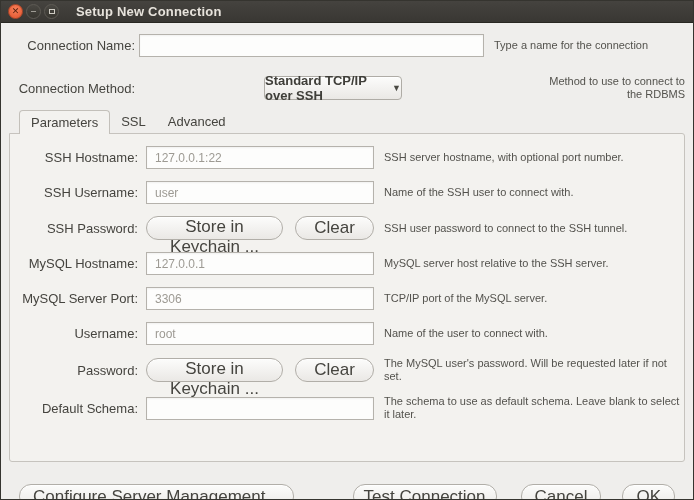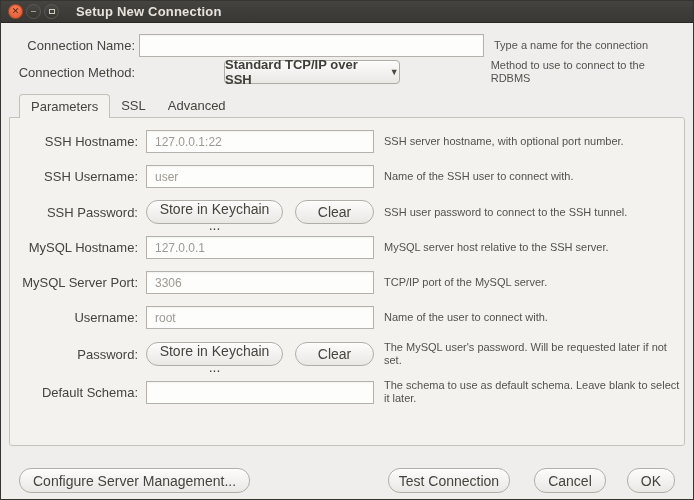--- a/index.html
+++ b/index.html
@@ -42,21 +42,21 @@
     width:6px; height:5px; border:1px solid #cfccc4; display:block;
   }
   .title {
     color:#e7e3dc; font-weight:bold; font-size:13px;
     margin-left:14px; letter-spacing:.2px;
   }
 
   
   .content { padding:11px 8px 0 8px; }
   .hrow { display:flex; align-items:center; }
-  .hrow + .hrow { margin-top:2px; }
+  .hrow + .hrow { margin-top:18px;gap:40px; }
   .flabel {
     flex:0 0 126px; text-align:right;
     font-size:13px; color:#45443f;
   }
   .hint { font-size:11px; color:#53524d; line-height:13px; }
 
   .input {
     height:23px; background:#fdfdfc;
     border:1px solid #b5b2ac; border-radius:0;
     padding:0 8px; font-size:12px; color:#9d9a93;
@@ -70,21 +70,21 @@
   .dropdown {
     margin-left:89px; width:178px; height:24px;
     background:linear-gradient(#fcfcfb, #eae8e5);
     border:1px solid #afaca6; border-radius:4px;
     display:flex; align-items:center; justify-content:center;
     font-size:13px; color:#3f3e39; cursor:default;
     box-shadow:inset 0 1px 0 rgba(255,255,255,.7);
     font-weight:bold;
   }
   .dropdown .chev { font-size:9px; margin-left:7px; color:#4a4943; }
-  .method-hint { margin-left:91px; }
+  .method-hint { margin-left:91px;text-align:right; }
 
   
   .tabs { display:flex; margin-top:9px; position:relative; z-index:2; padding-left:10px; }
   .tab {
     font-size:13px; color:#45443f; padding:4px 11px 3px 11px;
     cursor:default;
   }
   .tab.active {
     background:#f3f2ef;
     border:1px solid #c3c0ba; border-bottom:none;
@@ -102,21 +102,21 @@
   }
   .prow { display:flex; align-items:center; padding-left:1px; }
   .prow + .prow { margin-top:12px; }
   .prow .flabel { flex:0 0 127px; }
   .prow .input { width:228px; margin-left:8px; }
   .prow .hint { margin-left:10px; max-width:296px; }
   .btn {
     height:24px;
     background:linear-gradient(#fcfcfb, #eae8e5);
     border:1px solid #b1aea8; border-radius:12px;
-    font-size:14px; color:#45443f; cursor:default;
+    font-size:17px; color:#45443f; cursor:default;
     font-family:"Liberation Sans","DejaVu Sans",sans-serif;
     box-shadow:inset 0 1px 0 rgba(255,255,255,.7);
     padding:0 10px;
   }
   .btn-keychain { width:137px; margin-left:8px; }
   .btn-clear { width:79px; margin-left:12px; }
   .keyfile-input { width:184px !important; }
   .btn-browse { width:32px; margin-left:12px; padding:0; }
 
   

